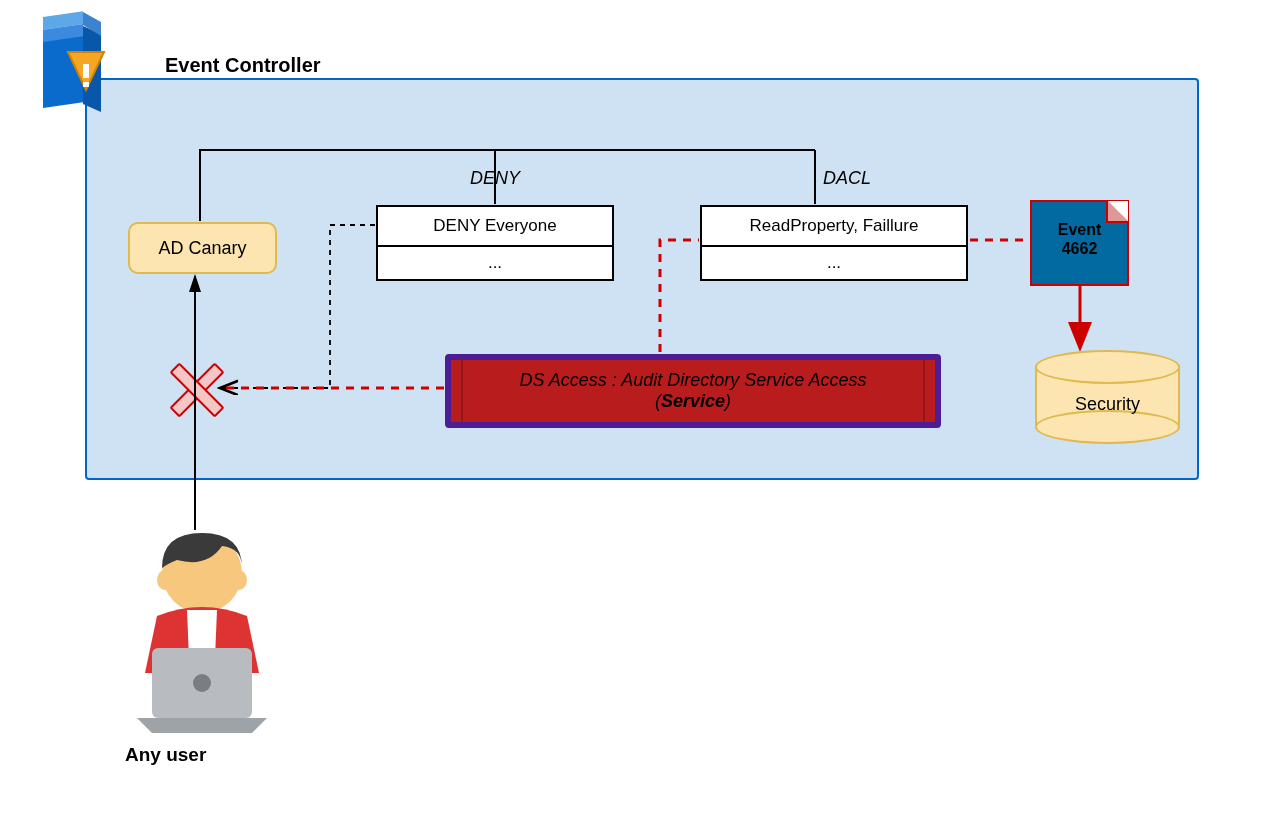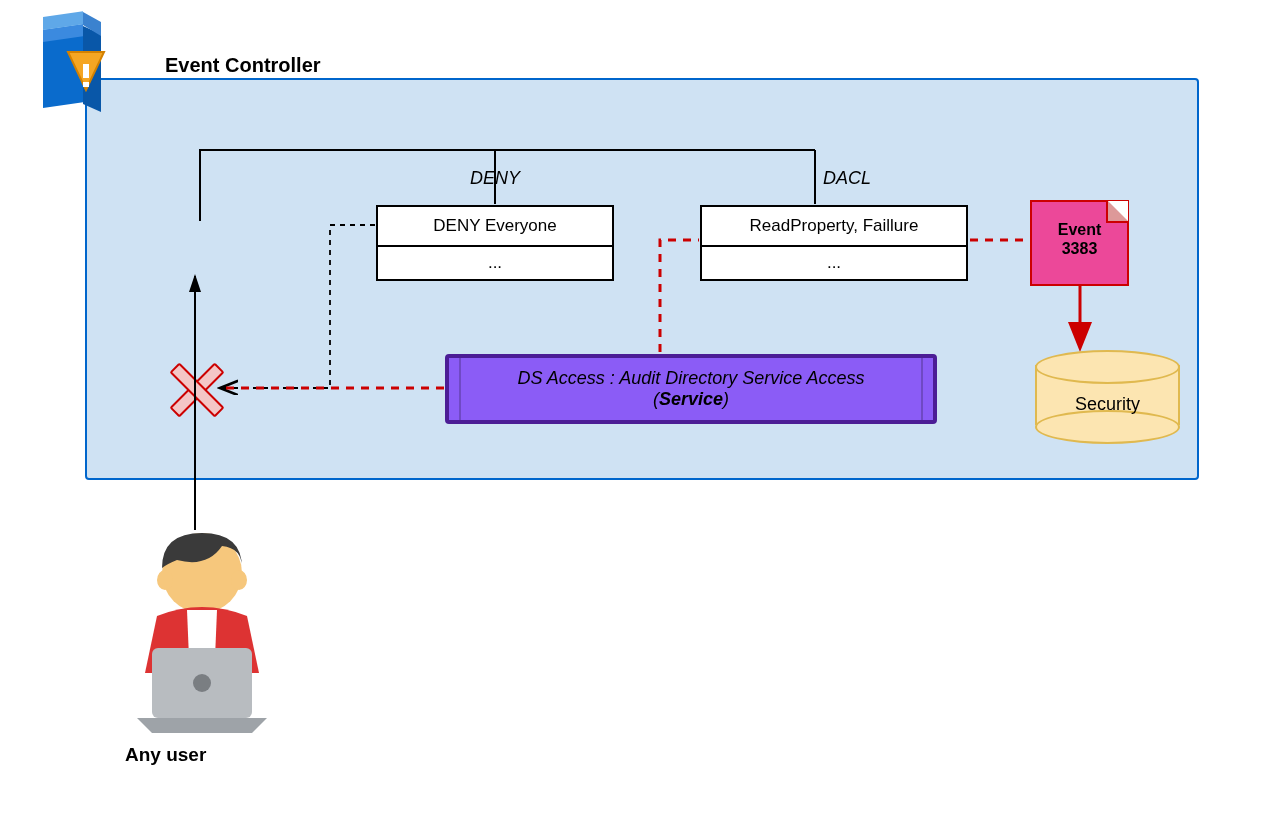--- a/index.html
+++ b/index.html
@@ -10,28 +10,28 @@
   .server-icon{position:absolute;left:28px;top:12px;width:100px;height:100px;}
   .ad-canary{position:absolute;left:128px;top:222px;width:145px;height:48px;background:#fce5b1;border:2px solid #e0b94f;border-radius:10px;display:flex;align-items:center;justify-content:center;font-size:18px;}
   
   .dacl-title{position:absolute;left:470px;top:168px;font-size:18px;font-style:italic;}
   .dacl-table{position:absolute;left:376px;top:205px;width:238px;text-align:right;}
   .sacl-title{position:absolute;left:823px;top:168px;font-size:18px;font-style:italic;}
   .sacl-table{position:absolute;left:700px;top:205px;width:268px;}
   .acl-cell{border:2px solid #000;background:#fff;height:38px;display:flex;align-items:center;justify-content:center;font-size:17px;}
   .acl-cell.second{border-top:none;height:32px;}
   
-  .ds-access{position:absolute;left:445px;top:354px;width:484px;height:62px;background:#8b5cf6;border:4px solid #4c1d95;border-radius:4px;display:flex;align-items:center;justify-content:center;font-size:18px;font-style:italic;text-align:center;}
+  .ds-access{position:absolute;left:445px;top:354px;width:484px;height:62px;background:#b91c1c;border:6px solid #4c1d95;border-radius:4px;display:flex;align-items:center;justify-content:center;font-size:18px;font-style:italic;text-align:center;}
   .ds-access .inner{margin:0;}
   .ds-access::before{content:"";position:absolute;left:10px;top:0;bottom:0;width:2px;background:rgba(0,0,0,0.2);}
   .ds-access::after{content:"";position:absolute;right:10px;top:0;bottom:0;width:2px;background:rgba(0,0,0,0.2);}
   .ds-bold{font-weight:bold;}
   
   .event-doc{position:absolute;left:1030px;top:200px;width:95px;height:82px;}
-  .event-doc .paper{width:95px;height:82px;background:#ec4899;border:2px solid #cc0000;position:relative;}
+  .event-doc .paper{width:95px;height:82px;background:#0369a1;border:2px solid #cc0000;position:relative;}
   .event-doc .fold{position:absolute;right:-1px;top:-1px;width:0;height:0;border-top:20px solid #fff;border-left:20px solid #d99;}
   .event-doc .foldline{position:absolute;right:0;top:0;width:20px;height:20px;}
   .event-doc .lbl{position:absolute;top:18px;left:0;right:0;text-align:center;font-weight:bold;font-size:16px;line-height:19px;}
   
   .cyl{position:absolute;left:1035px;top:350px;width:173px;height:92px;}
   .cyl-body{position:absolute;left:0;top:15px;width:141px;height:60px;background:#fce5b1;border-left:2px solid #e0b94f;border-right:2px solid #e0b94f;}
   .cyl-top{position:absolute;left:0;top:0;width:141px;height:30px;border:2px solid #e0b94f;border-radius:50%;background:#fce5b1;z-index:2;}
   .cyl-bot{position:absolute;left:0;top:60px;width:141px;height:30px;border:2px solid #e0b94f;border-radius:50%;background:#fce5b1;}
   .cyl-label{position:absolute;left:0;top:44px;width:145px;text-align:center;font-size:18px;z-index:3;}
   
@@ -61,20 +61,23 @@
     <g transform="translate(55,14) skewY(24)">
       <rect x="0" y="0" width="18" height="78" fill="#0957a8"></rect>
     </g>
     <rect x="15" y="7" width="40" height="13" fill="#5fa8e8" transform="skewY(-8)"></rect>
     <polygon points="55,13 73,24 73,10 55,0" fill="#3b82cf"></polygon>
     <polygon points="58,78 40,40 76,40" fill="#f5a623" stroke="#d48100" stroke-width="2"></polygon>
     <rect x="55" y="52" width="6" height="14" fill="#fff"></rect>
     <rect x="55" y="70" width="6" height="5" fill="#fff"></rect>
   </svg>
 
+  <div class="ad-canary">
+      <span>AD Canary</span>
+    </div>
 
   <div class="dacl-title">DENY</div>
   <div class="dacl-table">
     <div class="acl-cell">DENY Everyone</div>
     <div class="acl-cell second">...</div>
   </div>
 
   <div class="sacl-title">DACL</div>
   <div class="sacl-table">
     <div class="acl-cell">ReadProperty, Faillure</div>
@@ -87,21 +90,21 @@
       <span>(</span><span class="ds-bold">Service</span><span>)</span>
     </div>
   </div>
 
   <div class="event-doc">
     <div class="paper">
       <div class="fold"></div>
       <svg class="foldline" viewBox="0 0 20 20">
           <path d="M0 0 L0 20 L20 20" fill="none" stroke="#cc0000" stroke-width="2"></path>
         </svg>
-      <div class="lbl"><span>Event</span><br><span>3383</span></div>
+      <div class="lbl"><span>Event</span><br><span>4662</span></div>
     </div>
   </div>
 
   <div class="cyl">
     <div class="cyl-body"></div>
     <div class="cyl-bot"></div>
     <div class="cyl-top"></div>
     <div class="cyl-label">Security</div>
   </div>
 

